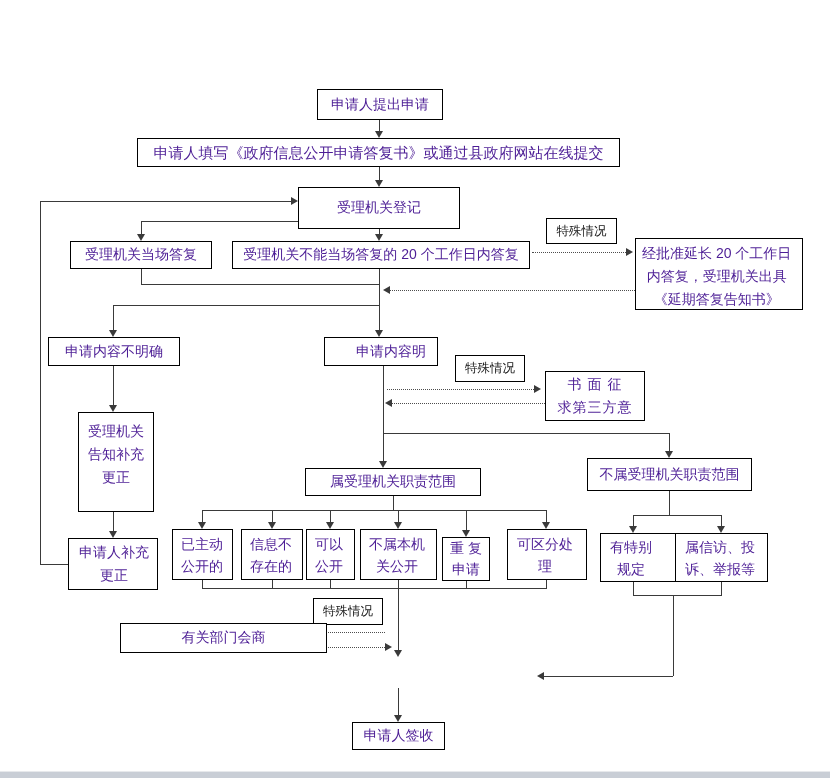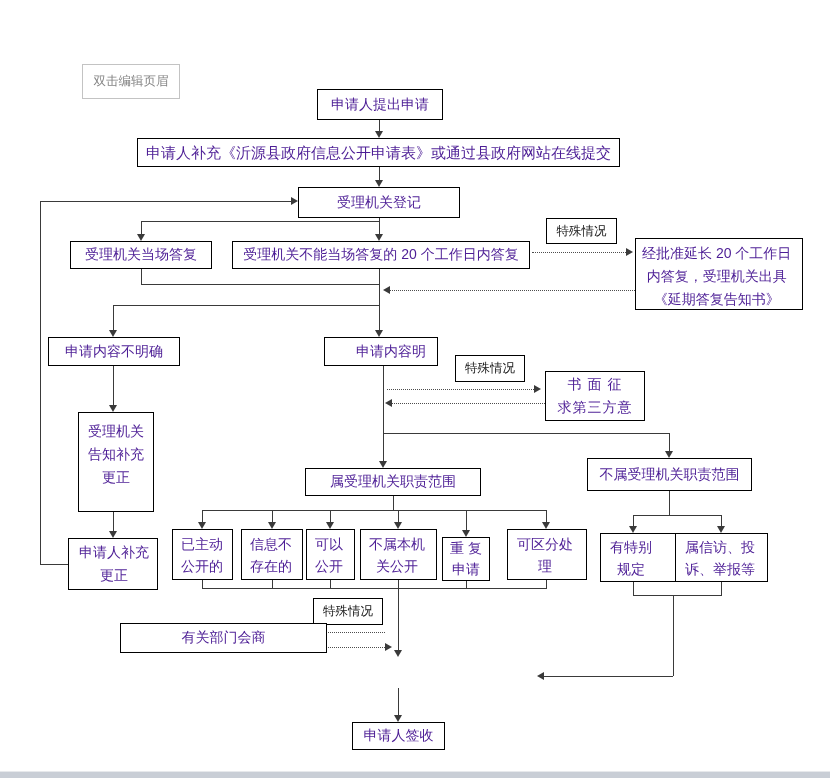--- a/index.html
+++ b/index.html
@@ -118,27 +118,26 @@
       <div class="ah d" style="left: 542px; top: 522px;"></div>
       <div class="ah d" style="left: 629px; top: 526px;"></div>
       <div class="ah d" style="left: 717px; top: 526px;"></div>
       <div class="ah l" style="left: 302px; top: 628px;"></div>
       <div class="ah r" style="left: 385px; top: 643px;"></div>
       <div class="ah d" style="left: 394px; top: 650px;"></div>
       <div class="ah l" style="left: 537px; top: 672px;"></div>
       <div class="ah d" style="left: 394px; top: 715px;"></div>
     </div>
 
-  <div class="hint" style="left:82px;top:64px;width:98px;height:35px">双击编辑页眉</div>
 
   <div class="node nowrap" style="left:317px;top:89px;width:126px;height:31px">申请人提出申请</div>
 
-  <div class="node big" style="left:137px;top:138px;width:483px;height:29px">申请人补充《沂源县政府信息公开申请表》或通过县政府网站在线提交</div>
+  <div class="node big" style="left:137px;top:138px;width:483px;height:29px">申请人填写《政府信息公开申请答复书》或通过县政府网站在线提交</div>
 
-  <div class="node nowrap" style="left:298px;top:187px;width:162px;height:31px">受理机关登记</div>
+  <div class="node nowrap" style="left:298px;top:187px;width:162px;height:42px">受理机关登记</div>
 
   <div class="node nowrap" style="left:70px;top:241px;width:142px;height:28px">受理机关当场答复</div>
 
   <div class="node nowrap" style="left:232px;top:241px;width:298px;height:28px">受理机关不能当场答复的 20 个工作日内答复</div>
 
   <div class="lbl" style="left:546px;top:218px;width:71px;height:26px">特殊情况</div>
 
   <div class="node left top" style="left:635px;top:238px;width:168px;height:72px;padding:3px 6px;line-height:23px">经批准延长 20 个工作日
 内答复，受理机关出具
 《延期答复告知书》</div>

